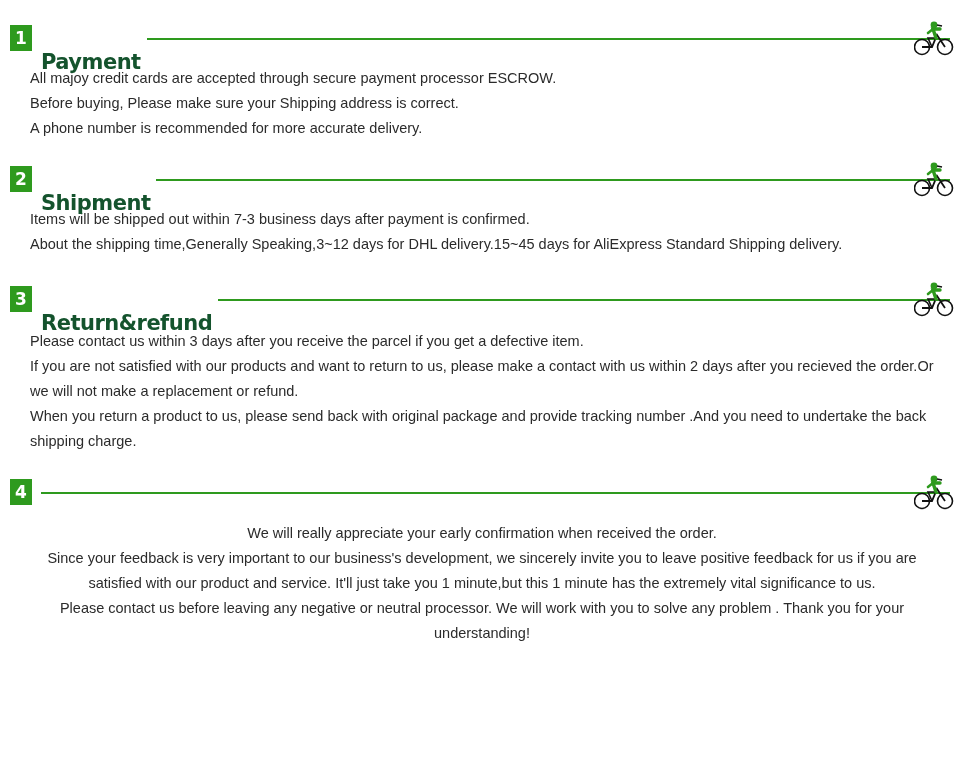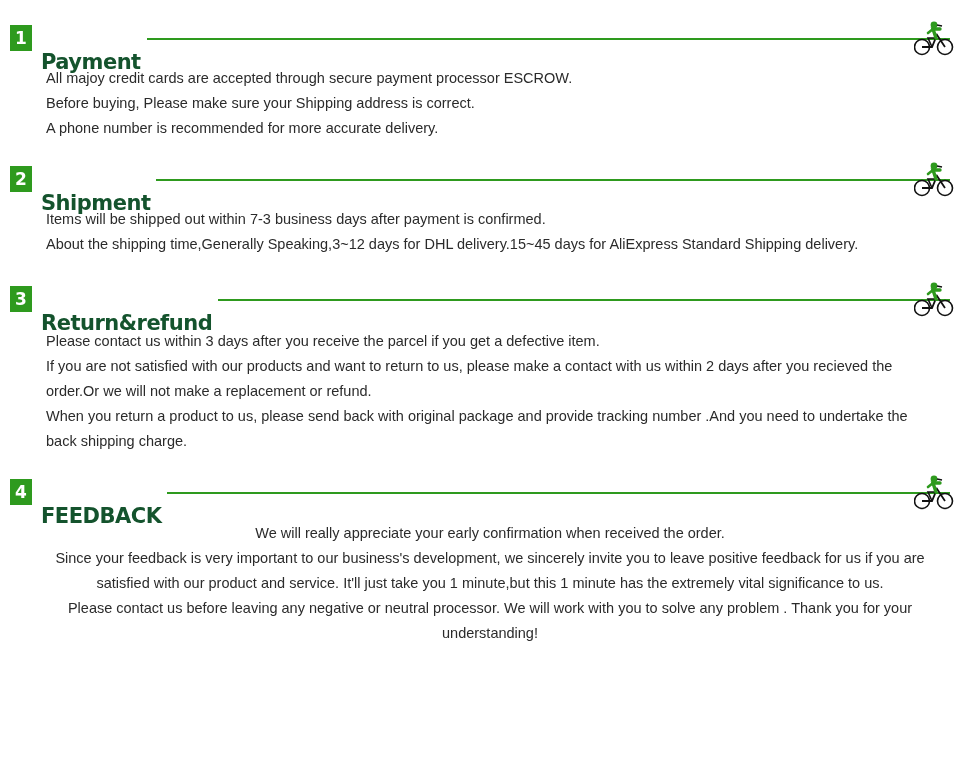--- a/index.html
+++ b/index.html
@@ -71,21 +71,21 @@
 
   .cyclist {
     position: absolute;
     right: 6px;
     top: 4px;
     width: 40px;
     height: 38px;
   }
 
   .section-body {
-    padding: 0 26px 0 46px;
+    padding: 0 26px 0 30px;
   }
 
   .line {
     color: #2b2b2b;
     font-size: 14.5px;
     line-height: 25px;
     font-family: "Liberation Sans", sans-serif;
     white-space: pre-wrap;
   }
 
@@ -174,21 +174,20 @@
       <div class="line">If you are not satisfied with our products and want to return to us, please make a contact with us within 2 days after you recieved the order.Or we will not make a replacement or refund.</div>
       <div class="line">When you return a product to us, please send back with original package and provide tracking number .And you need to undertake the back shipping charge.</div>
     </div>
   </div>
 
   <div class="gap-3"></div>
 
   <div class="section">
     <div class="section-header">
       <div class="num-badge">4</div>
-      <div class="section-title">FEEDBACK</div>
       <div class="title-rule"></div>
       <svg class="cyclist" viewBox="0 0 40 38">
         <circle cx="8" cy="27" r="7.5" fill="none" stroke="#111" stroke-width="1.6"></circle>
         <circle cx="31" cy="27" r="7.5" fill="none" stroke="#111" stroke-width="1.6"></circle>
         <path d="M8 27 L18 27 L23 15 L31 27" fill="none" stroke="#111" stroke-width="1.8"></path>
         <path d="M18 27 L14 18 L22 18" fill="none" stroke="#111" stroke-width="1.6"></path>
         <path d="M22 18 L19 9 L26 9" fill="none" stroke="#2e9a1e" stroke-width="3.4" stroke-linecap="round"></path>
         <path d="M19 9 L14 13" fill="none" stroke="#2e9a1e" stroke-width="2.6" stroke-linecap="round"></path>
         <circle cx="20" cy="5" r="3.4" fill="#2e9a1e"></circle>
         <path d="M23 5 L28 6" stroke="#111" stroke-width="1.4"></path>

